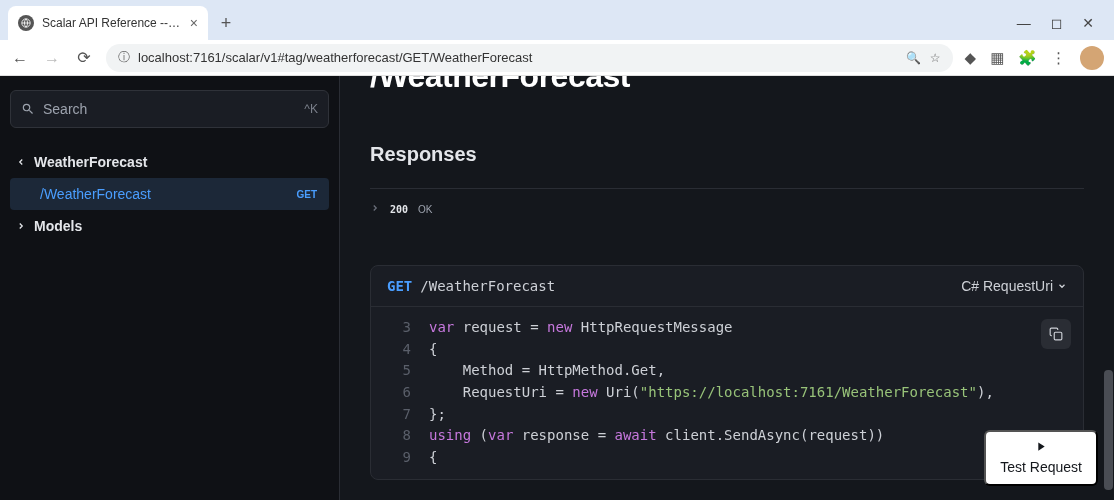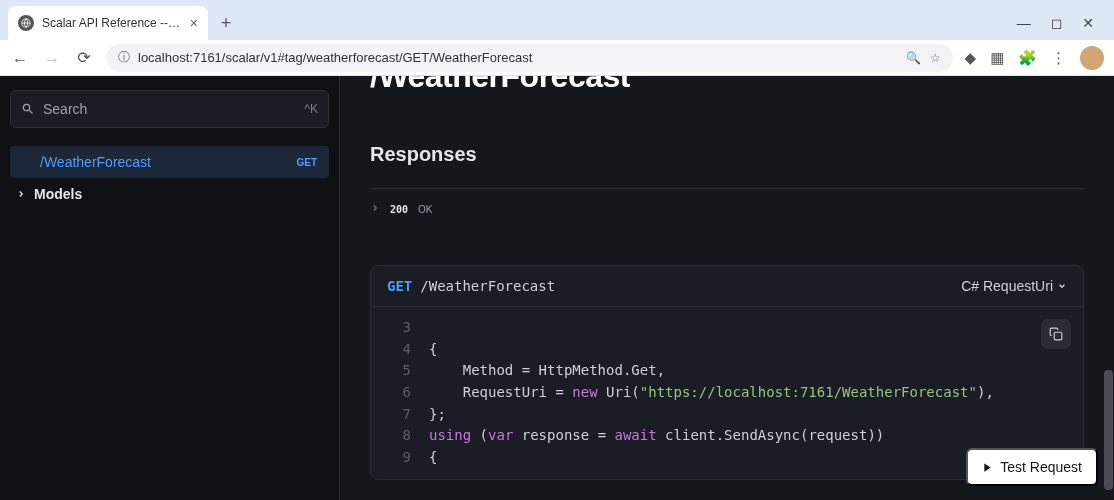--- a/index.html
+++ b/index.html
@@ -58,21 +58,21 @@
     .code-line { display: flex; }
     .line-num { width: 24px; text-align: right; color: #5a5f6a; margin-right: 18px; user-select: none; flex-shrink: 0; }
     .line-content { color: #cdd0d6; white-space: pre; }
     .tok-kw { color: #c678dd; }
     .tok-op { color: #cdd0d6; }
     .tok-id { color: #cdd0d6; }
     .tok-str { color: #98c379; }
     .tok-type { color: #cdd0d6; }
     .copy-btn { position: absolute; top: 12px; right: 12px; width: 30px; height: 30px; background: #2a2d34; border-radius: 6px; display: flex; align-items: center; justify-content: center; cursor: pointer; color: #cdd0d6; }
     
-    .test-btn { position: absolute; bottom: 14px; right: 16px; background: #fff; color: #14171c; border-radius: 6px; padding: 9px 14px; font-size: 14px; font-weight: 500; display: flex; align-items: center; gap: 7px; cursor: pointer; }
+    .test-btn { position: absolute; bottom: 14px; right: 16px; background: #fff; color: #14171c; border-radius: 6px; padding: 9px 14px; font-size: 14px; font-weight: 500; display: flex; align-items: center; gap: 7px; cursor: pointer; flex-direction: column; }
     
     .scrollbar-thumb { position: absolute; right: 1px; top: 294px; width: 9px; height: 120px; background: #4a4d54; border-radius: 4px; }
     .page-scrollbar { position: absolute; right: 0; top: 0; width: 14px; height: 100%; }
   </style>
 </head>
 <body>
 
 <div class="browser-chrome">
   <div class="tab-bar">
     <div class="tab">
@@ -115,20 +115,28 @@
 <div class="app">
   <aside class="sidebar">
     <div class="search-box">
       <svg class="search-icon-svg" viewBox="0 0 24 24">
           <path d="M15.5 14h-.79l-.28-.27A6.471 6.471 0 0016 9.5 6.5 6.5 0 109.5 16c1.61 0 3.09-.59 4.23-1.57l.27.28v.79l5 4.99L20.49 19l-4.99-5zm-6 0C7.01 14 5 11.99 5 9.5S7.01 5 9.5 5 14 7.01 14 9.5 11.99 14 9.5 14z"></path>
         </svg>
       <span class="search-text">Search</span>
       <span class="search-kbd">^K</span>
     </div>
     <div class="nav-group">
+      <div class="nav-header">
+        <span class="chevron down">
+          <svg width="10" height="10" viewBox="0 0 24 24" fill="none" stroke="#e4e6ea" stroke-width="3">
+              <polyline points="6 9 12 15 18 9"></polyline>
+            </svg>
+        </span>
+        <span>WeatherForecast</span>
+      </div>
       <div class="nav-item active">
         <span>/WeatherForecast</span>
         <span class="method-tag">GET</span>
       </div>
       <div class="nav-header">
         <span class="chevron">
           <svg width="10" height="10" viewBox="0 0 24 24" fill="none" stroke="#e4e6ea" stroke-width="3">
               <polyline points="9 18 15 12 9 6"></polyline>
             </svg>
         </span>
@@ -165,20 +173,21 @@
       </div>
       <div class="code-body" id="code-body">
         <div class="copy-btn">
           <svg width="14" height="14" viewBox="0 0 24 24" fill="none" stroke="currentColor" stroke-width="2">
               <rect x="9" y="9" width="13" height="13" rx="2"></rect>
               <path d="M5 15H4a2 2 0 01-2-2V4a2 2 0 012-2h9a2 2 0 012 2v1"></path>
             </svg>
         </div>
       <div class="code-line">
             <span class="line-num">3</span>
+            <span class="line-content"><span class="tok-kw">var</span><span> </span><span class="tok-id">request</span><span> </span><span class="tok-op">=</span><span> </span><span class="tok-kw">new</span><span> </span><span class="tok-type">HttpRequestMessage</span></span>
           </div>
           <div class="code-line">
             <span class="line-num">4</span>
             <span class="line-content"><span class="tok-op">{</span></span>
           </div>
           <div class="code-line">
             <span class="line-num">5</span>
             <span class="line-content"><span>    </span><span class="tok-id">Method</span><span> </span><span class="tok-op">=</span><span> </span><span class="tok-id">HttpMethod.Get</span><span class="tok-op">,</span></span>
           </div>
           <div class="code-line">

